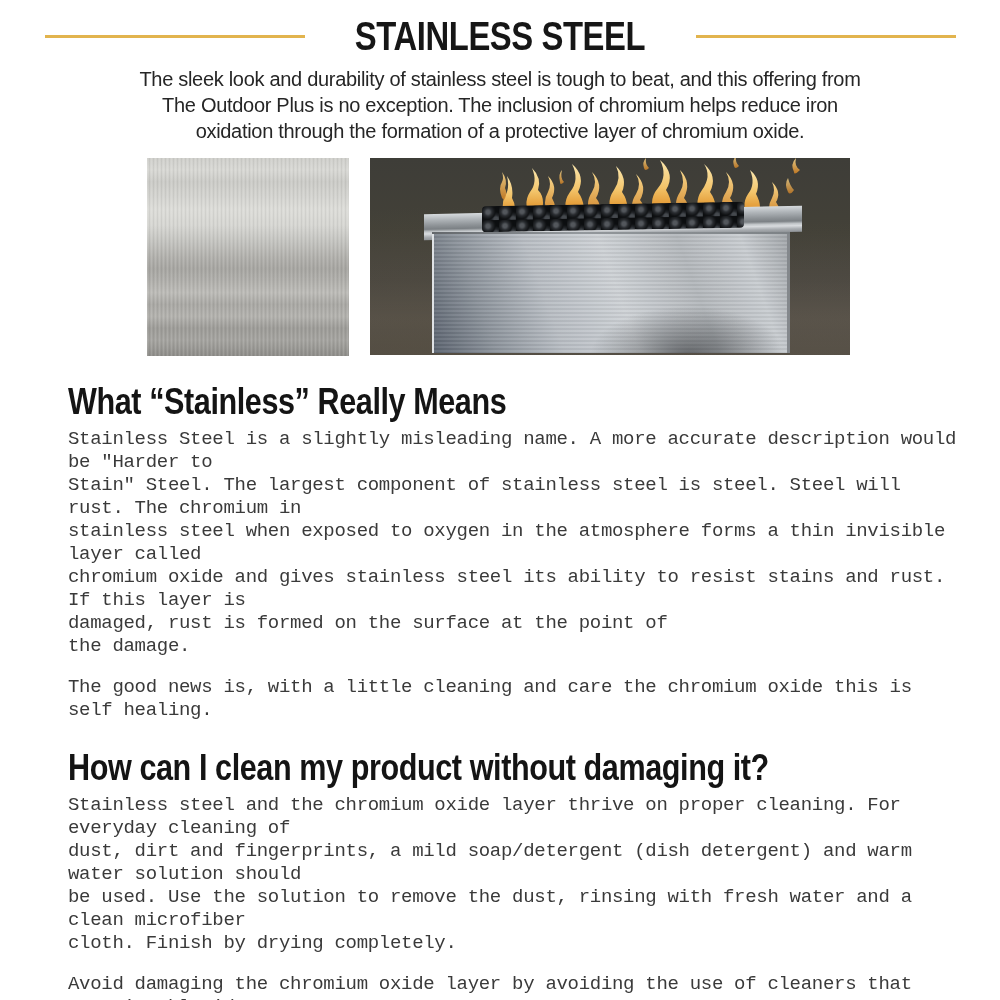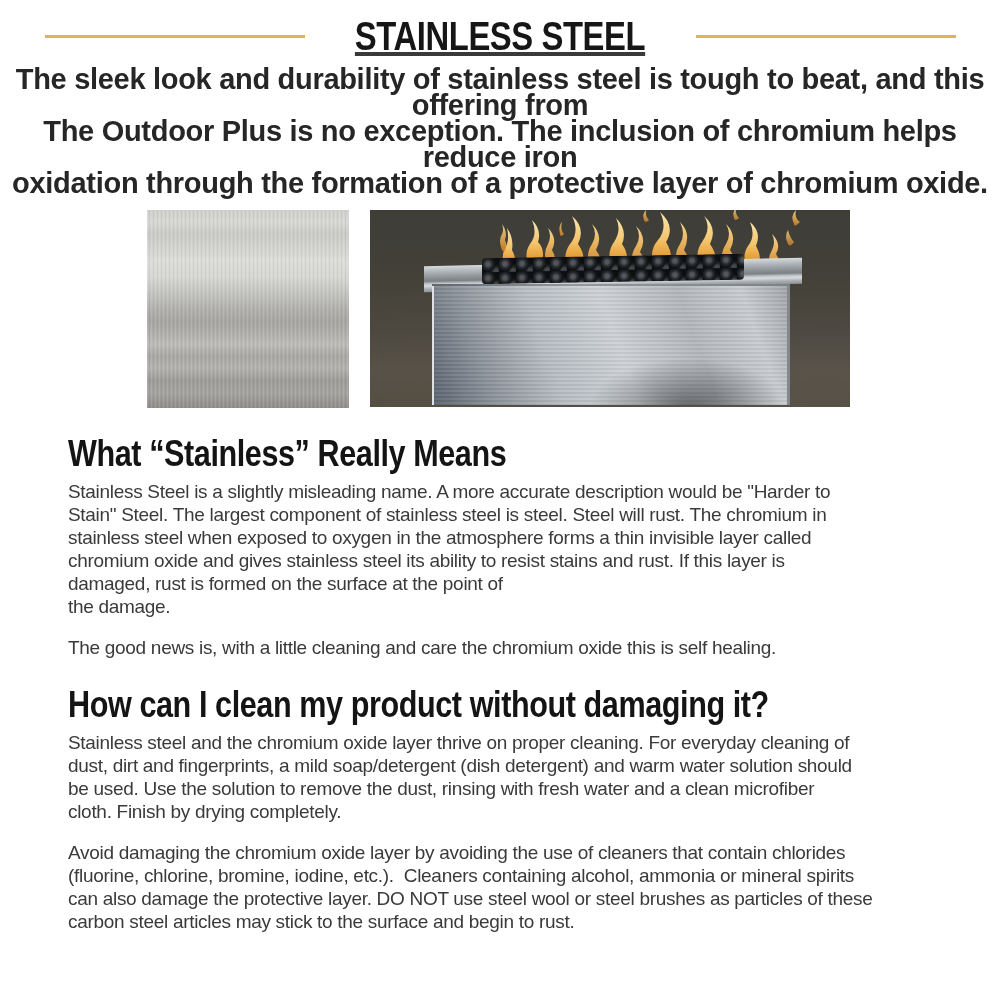--- a/index.html
+++ b/index.html
@@ -12,46 +12,44 @@
     color: #3a3a3a;
     overflow: hidden;
   }
 
   
   .title-row {
     display: flex;
     align-items: center;
     margin: 14px 44px 0 45px;
     gap: 18px;
-    text-decoration: underline;
   }
   .gold-line {
     flex: 1;
     height: 3px;
     background: #E2B44E;
   }
   .page-title {
     font-size: 40px;
     font-weight: bold;
     color: #161616;
     letter-spacing: -0.5px;
     transform: scaleX(0.82);
     transform-origin: center;
     white-space: nowrap;
     line-height: 1.1;
   }
   .intro {
     margin-top: 8px;
     text-align: center;
-    font-size: 29px;
+    font-size: 20px;
     line-height: 26px;
     letter-spacing: -0.3px;
     color: #262626;
     white-space: pre-line;
-    font-weight: bold;
   }
 
   
   .images-row {
     display: flex;
     gap: 21px;
     margin: 14px 0 0 147px;
     height: 198px;
   }
   .texture-img {
@@ -137,20 +135,21 @@
     white-space: nowrap;
   }
   .body-para {
     max-width: 892px;
     font-size: 19px;
     line-height: 23px;
     letter-spacing: -0.3px;
     color: #3a3a3a;
     white-space: pre-wrap;
     margin-bottom: 18px;
+    font-family: Liberation Mono, monospace;
   }
   .body-para:last-child { margin-bottom: 0; }
 </style>
 </head>
 <body>
 
 <header>
   <div class="title-row">
     <div class="gold-line" style="background: rgb(226, 180, 78);"></div>
     <h1 class="page-title">STAINLESS STEEL</h1>

